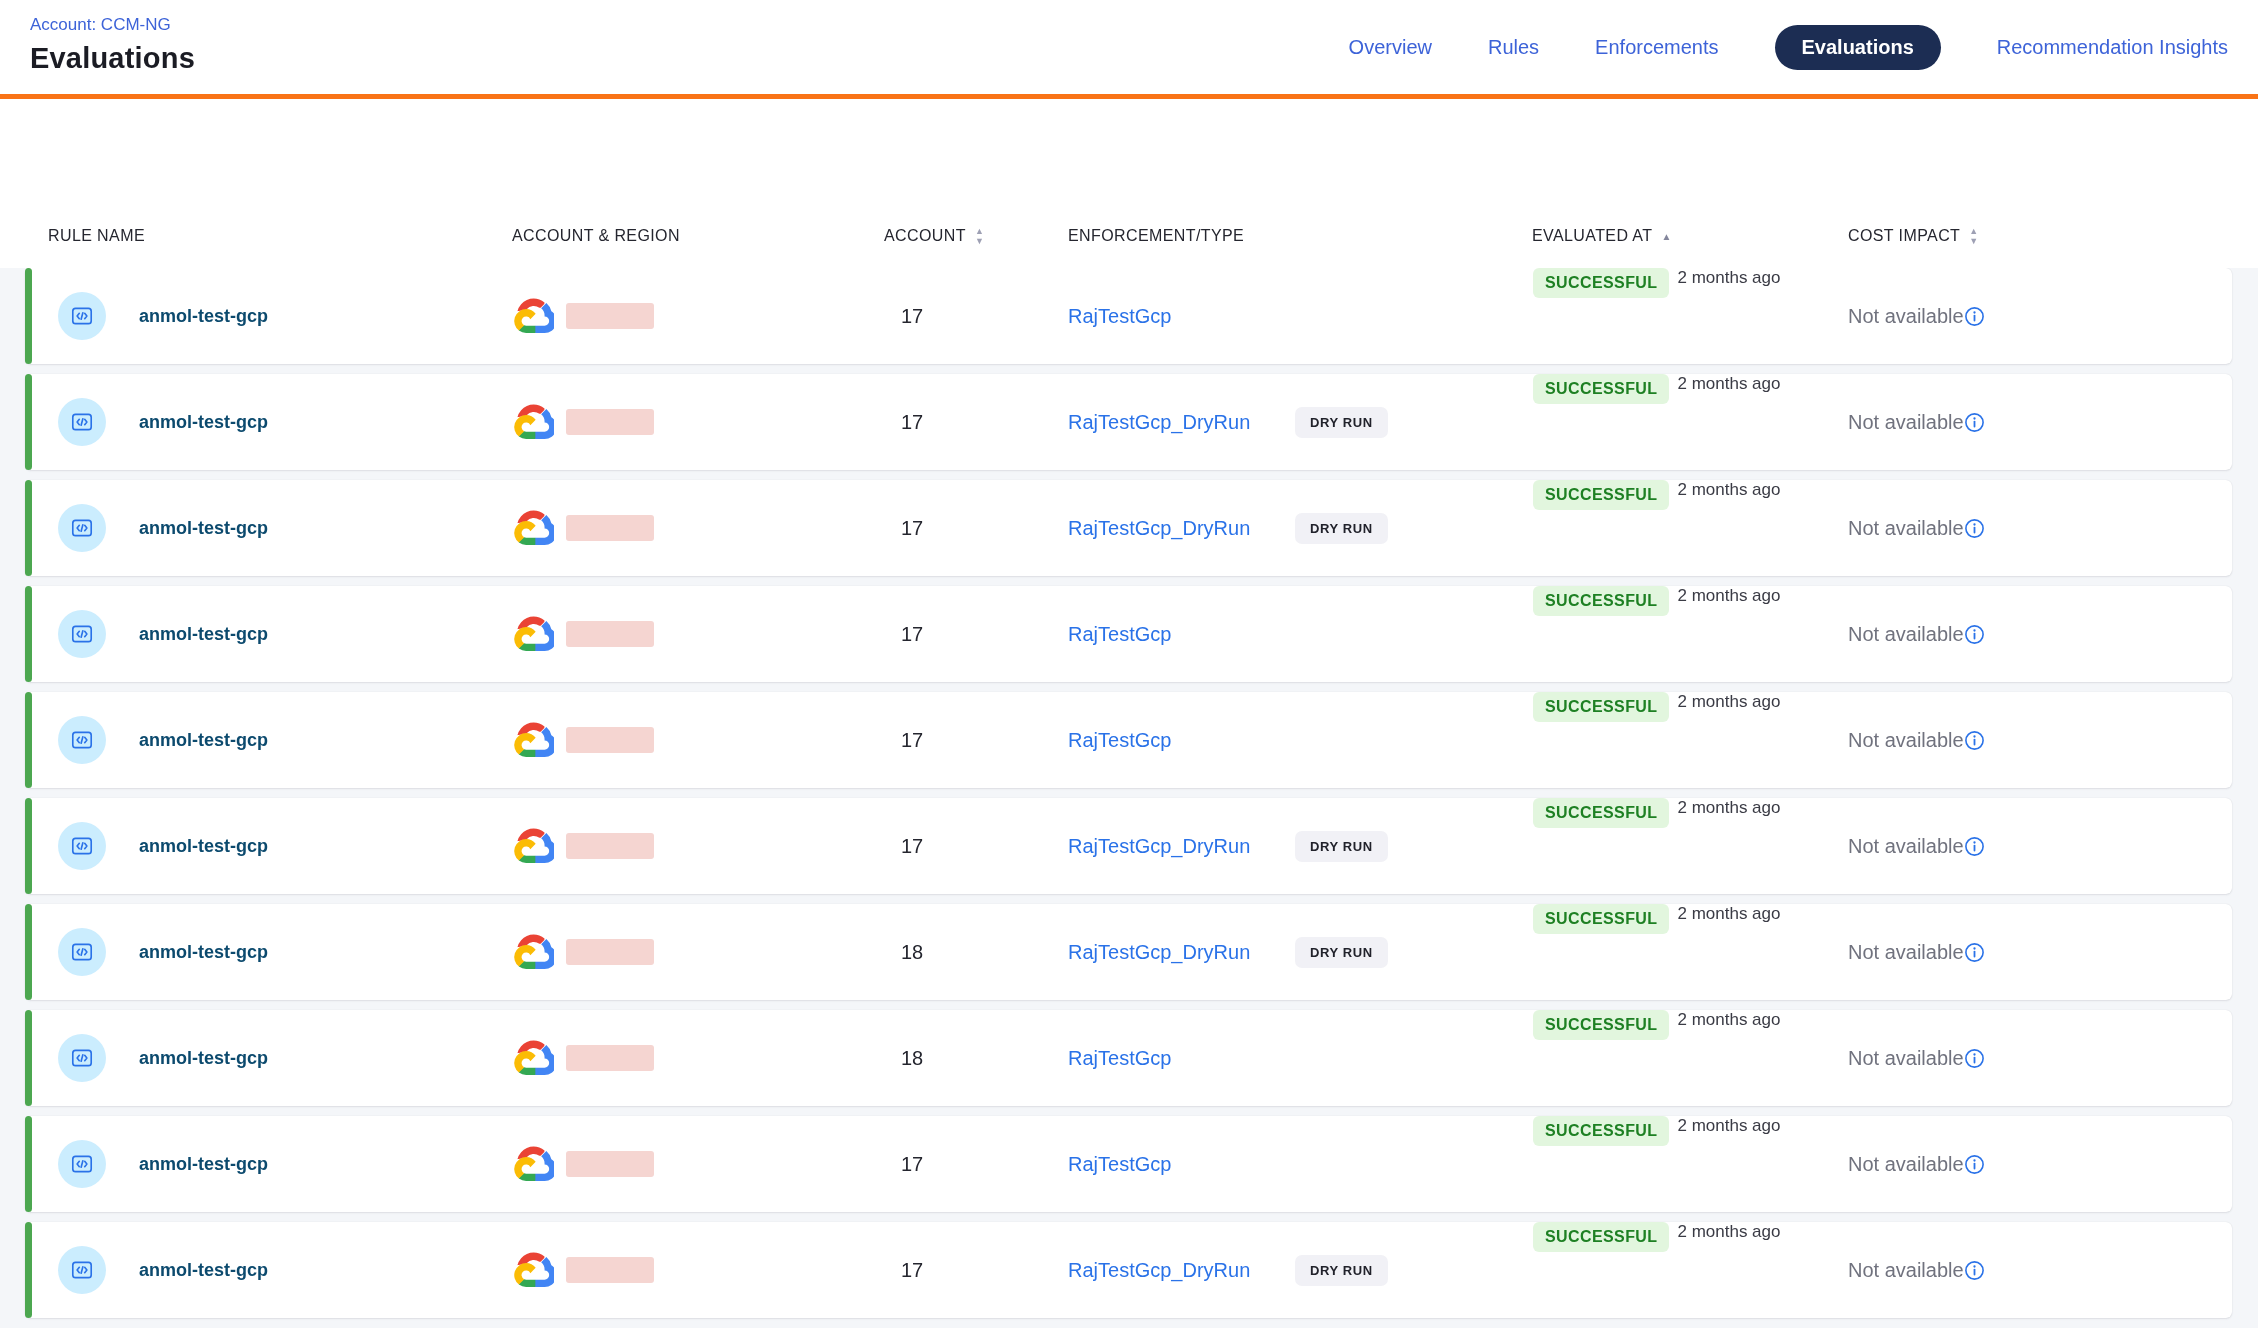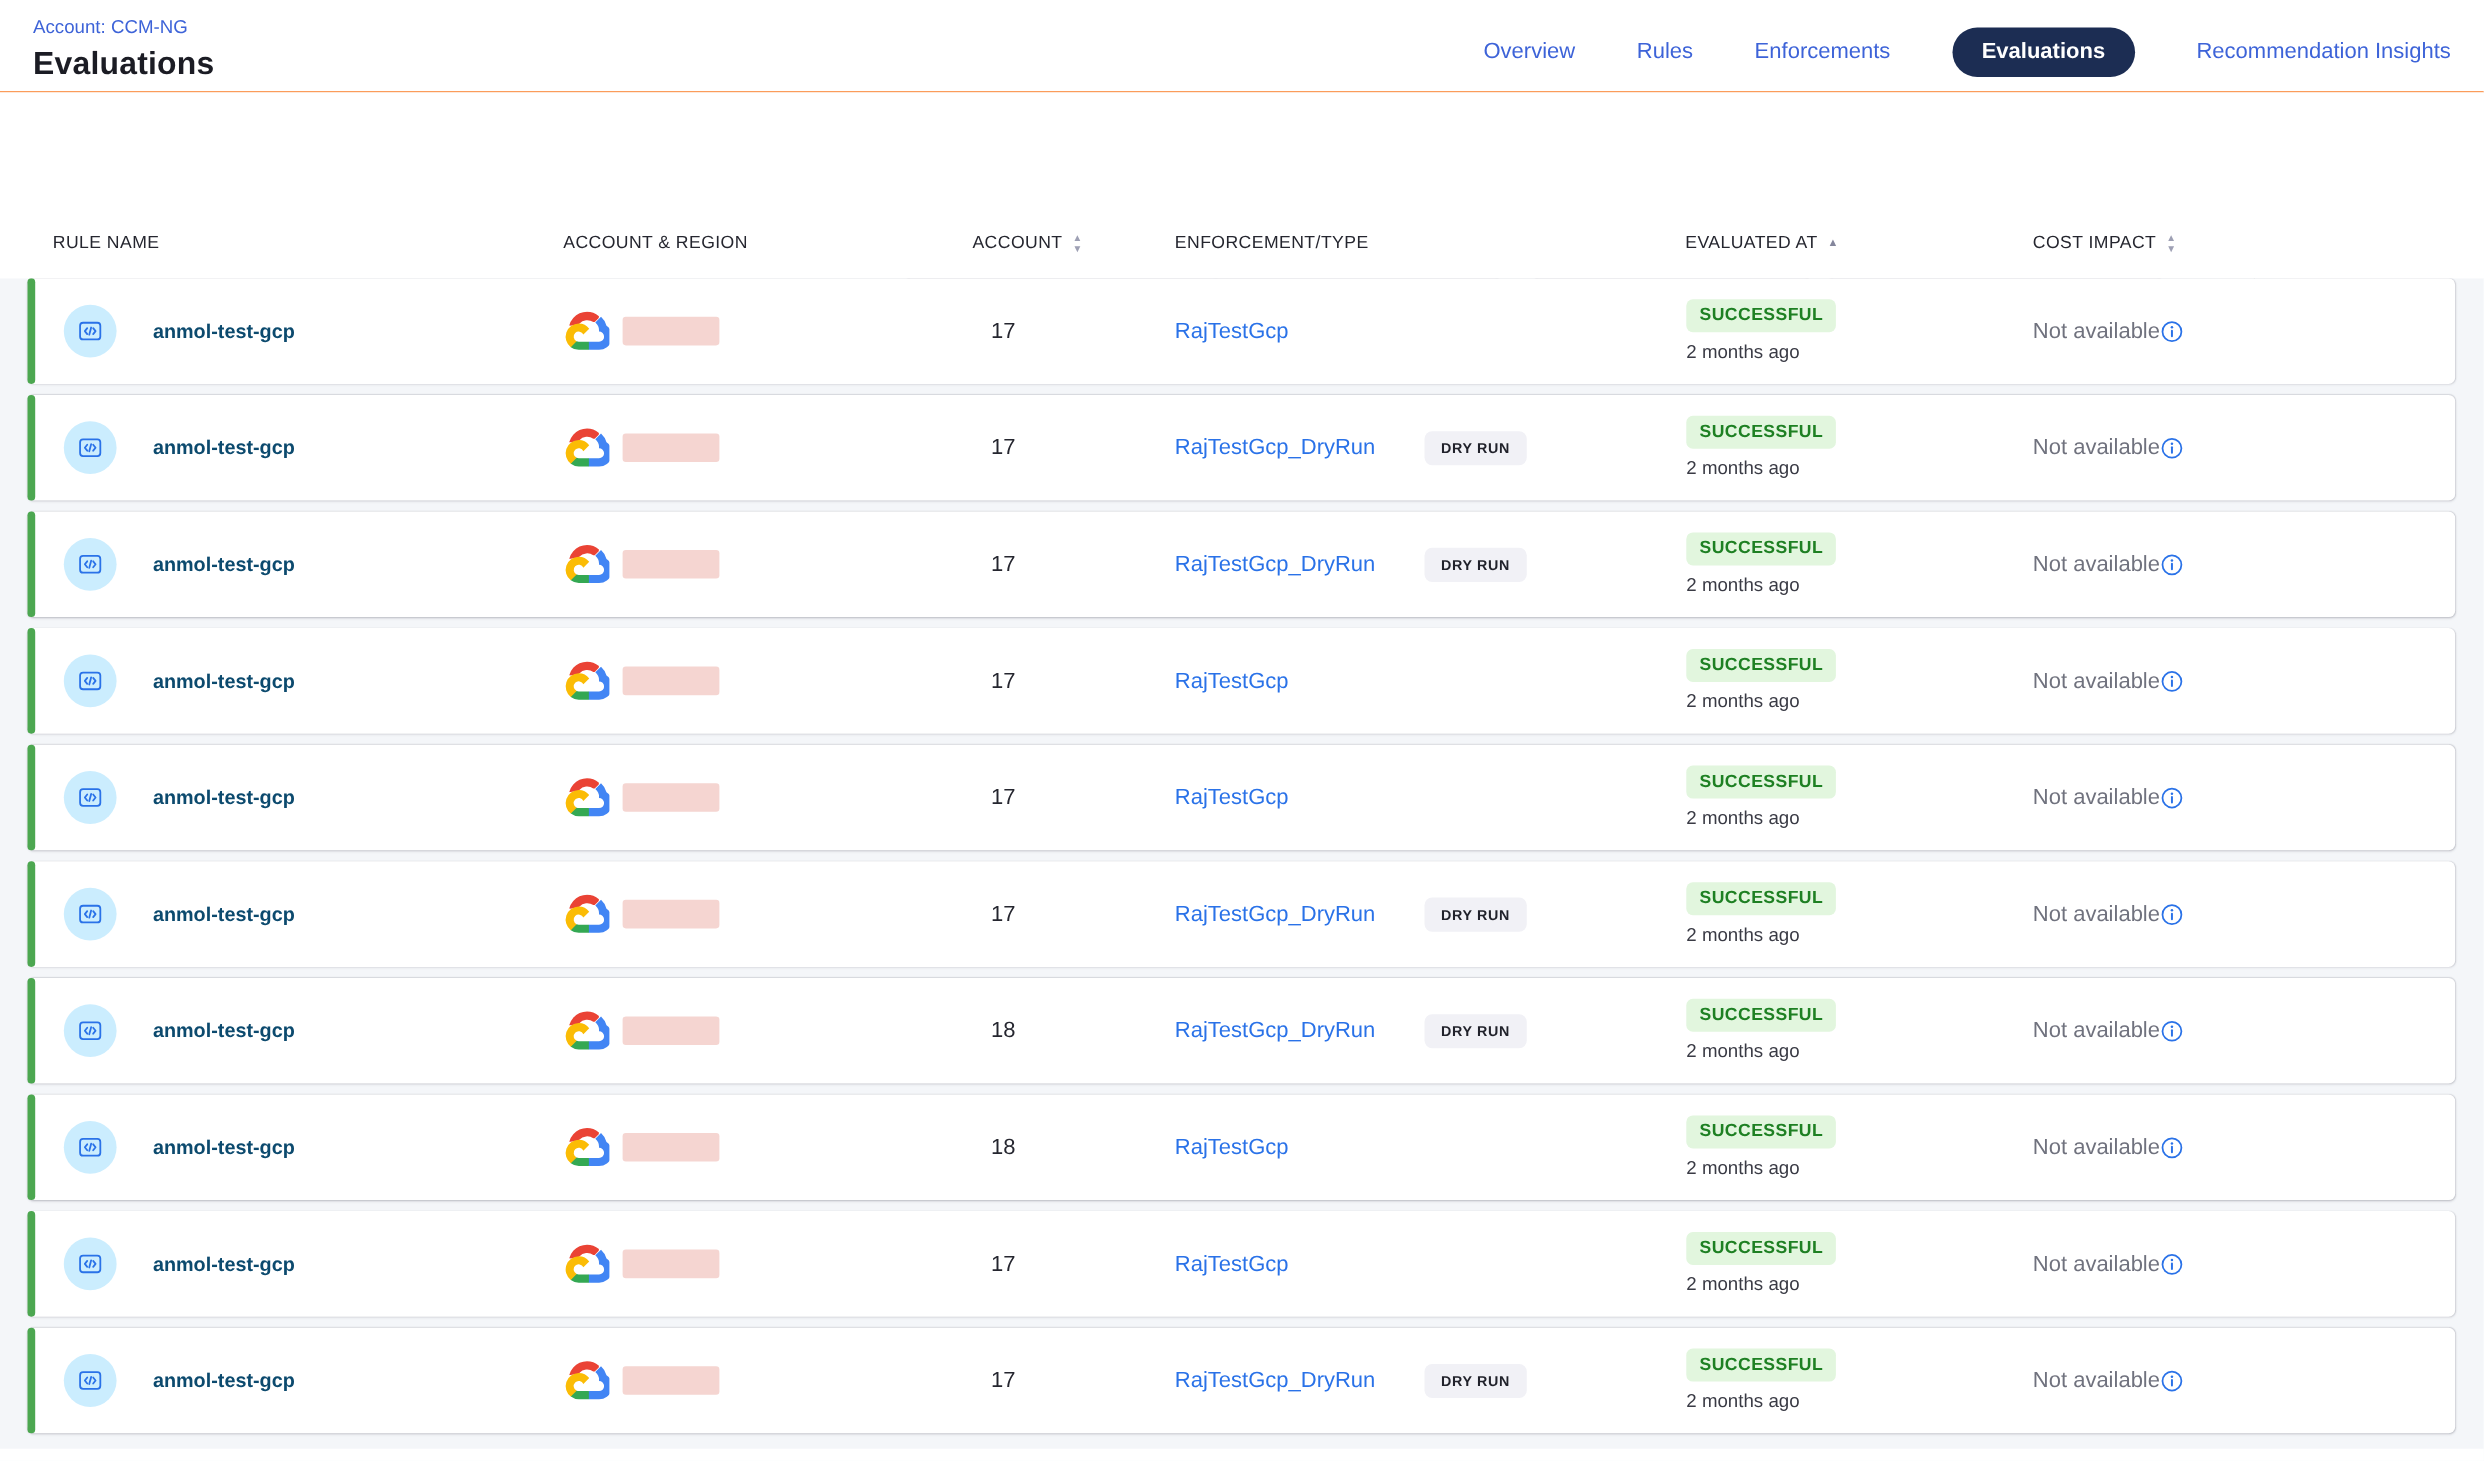--- a/index.html
+++ b/index.html
@@ -17,21 +17,21 @@
     --circle-bg:#CBEDFE;
   }
   *{box-sizing:border-box}
   html,body{margin:0;padding:0}
   body{
     width:2258px;height:1328px;overflow:hidden;background:#fff;
     font-family:"Liberation Sans",sans-serif;color:var(--text-dark);
     position:relative;
   }
   
-  .topbar{position:relative;height:84px;border-bottom:1px solid #f97316;background:#fff}
+  .topbar{position:relative;height:99px;border-bottom:5px solid #f97316;background:#fff}
   .breadcrumb{position:absolute;left:30px;top:15px;font-size:17px;color:var(--link-blue);text-decoration:none;cursor:pointer}
   .page-title{position:absolute;left:30px;top:42px;margin:0;font-size:29px;font-weight:700;color:#1B1C24;letter-spacing:.2px}
   .tabs{position:absolute;right:30px;top:0;height:95px;display:flex;align-items:center;gap:56px}
   .tab{font-size:20px;font-weight:500;color:var(--link-blue);cursor:pointer;white-space:nowrap}
   .tab.active{background:var(--navy);color:#fff;padding:11px 27px;border-radius:28px;font-weight:600}
   
   .filterbar{position:relative;height:105px;background:#fff}
   .fbox{position:absolute;top:118px;height:52px;border:1px solid var(--border);border-radius:8px;
         background:#FBFBFD;display:flex;align-items:center;padding:0 17px;font-size:19px;
         font-weight:500;color:var(--text-dark);cursor:pointer;white-space:nowrap}
@@ -67,21 +67,21 @@
                display:flex;align-items:center;justify-content:center;flex:0 0 auto}
   .rule-name{font-size:18px;font-weight:700;color:#0c4a6e}
   .c-account{left:487px;gap:12px}
   .redacted{width:88px;height:26px;border-radius:3px;background:var(--redact)}
   .c-resource{left:876px;font-size:20px;color:#25262F}
   .c-enforcement{left:1043px}
   .link{font-size:20px;font-weight:500;color:var(--action-blue);text-decoration:none;cursor:pointer}
   .c-dryrun{left:1270px}
   .dryrun{font-size:13px;font-weight:700;letter-spacing:.6px;color:#21222B;background:var(--badge-gray-bg);
           padding:8px 15px;border-radius:7px}
-  .c-evaluated{left:1508px;flex-direction:column;justify-content:center;align-items:flex-start;gap:8px}
+  .c-evaluated{left:1508px;flex-direction:row;justify-content:center;align-items:flex-start;gap:8px}
   .badge-success{font-size:16px;font-weight:700;letter-spacing:.4px;color:var(--badge-green-tx);
                  background:var(--badge-green-bg);padding:6px 12px;border-radius:6px}
   .timeago{font-size:17px;color:#3A3B45}
   .c-cost{left:1823px;}
   .cost{font-size:20px;color:var(--text-gray)}
   .infoicon{display:flex;align-items:center;cursor:pointer}
 </style>
 </head>
 <body>
 

